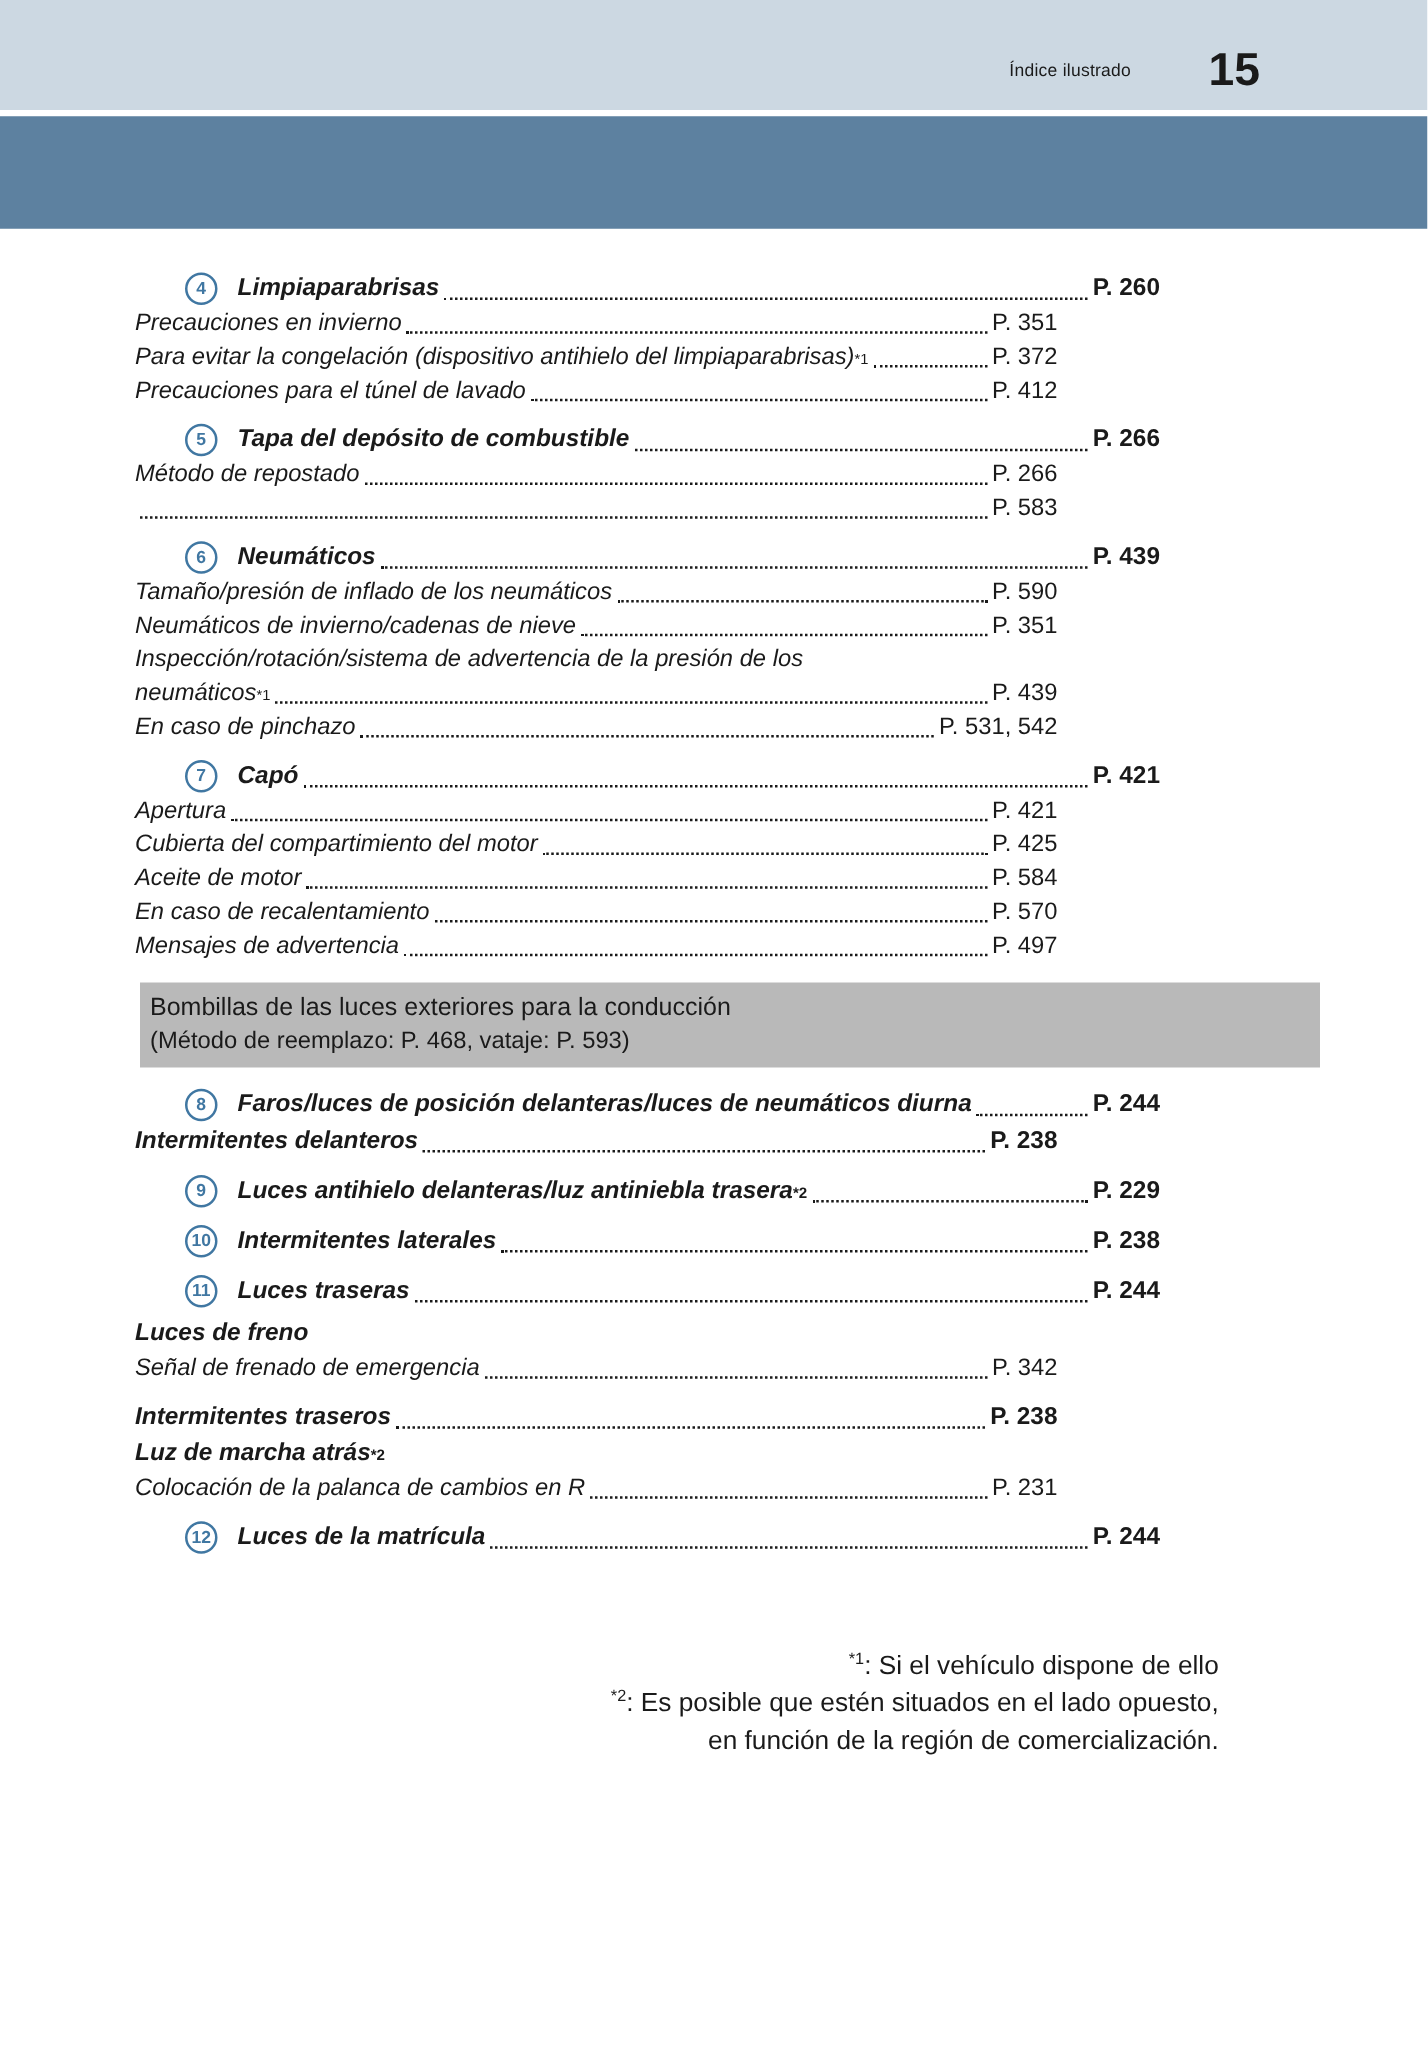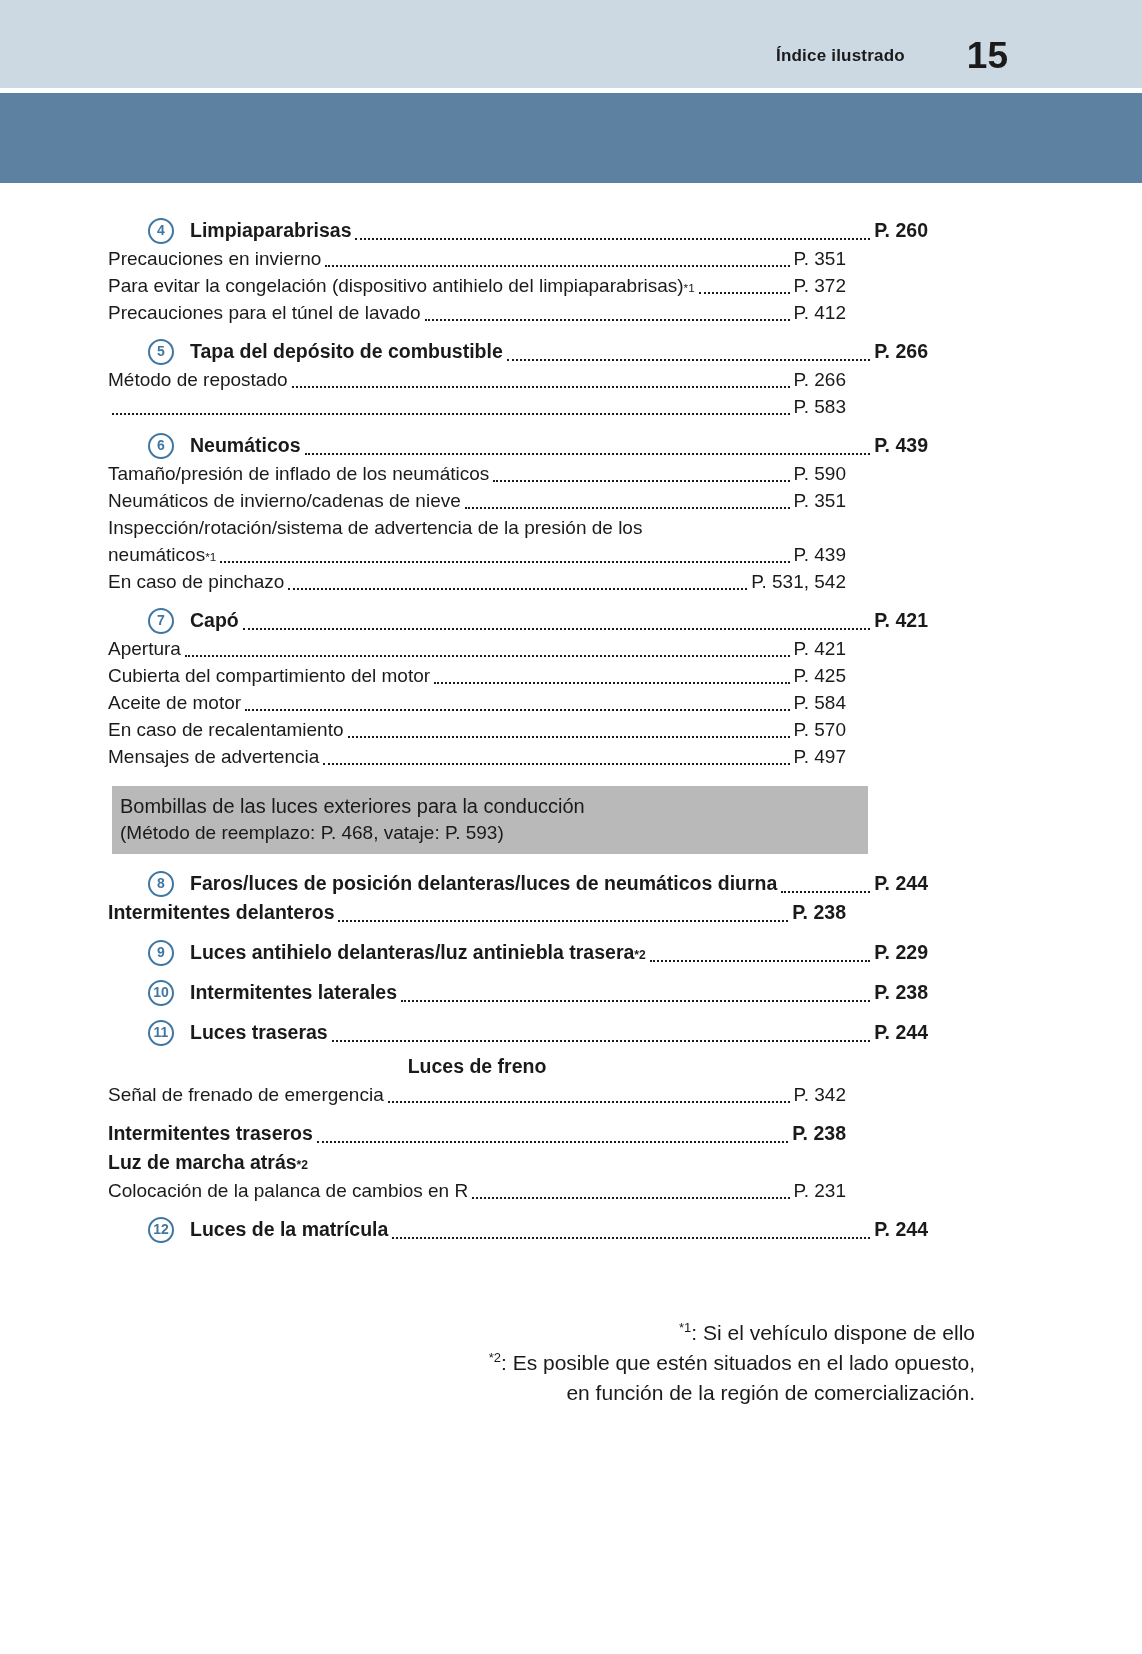--- a/index.html
+++ b/index.html
@@ -10,57 +10,57 @@
     font-family:"Liberation Sans", sans-serif;
     color:#1a1a1a;
     overflow:hidden;
   }
   
   .topbar {
     height:88px; background:#ccd8e2;
     display:flex; align-items:center; justify-content:flex-end;
     gap:62px; padding-right:134px; padding-top:24px;
   }
-  .topbar .ht { font-weight:bold; font-size:17px; letter-spacing:.2px; }
+  .topbar .ht { font-weight:normal; font-size:14px; letter-spacing:.2px; }
   .topbar .pn { font-weight:bold; font-size:37px; }
   .band { height:90px; background:#5d81a0; margin-top:5px; }
 
   
   .content { padding-top:22px; }
   .row {
     display:flex; align-items:baseline; flex-wrap:nowrap;
     margin-left:108px; width:738px;
     font-size:19px; line-height:27px;
   }
-  .row .txt { white-space:nowrap; }
+  .row .txt { white-space:nowrap;font-style:italic; }
   .row.main {
     margin-left:148px; width:780px;
     font-weight:bold; font-size:19.5px; line-height:29px;
   }
   .row.mainb { font-weight:bold; font-size:19.5px; line-height:29px; }
   .gap { margin-top:11px; }
-  .gap-sm { margin-top:5px;justify-content:center; }
+  .gap-sm { margin-top:5px; }
   .circ {
     flex:none; width:26px; height:26px;
     border:2px solid #4077a2; border-radius:50%;
     color:#4077a2; font-size:14px; font-weight:bold;
     display:flex; align-items:center; justify-content:center;
     align-self:center; margin-right:16px;
   }
   .leader { flex:1; align-self:stretch; position:relative; margin:0 4px; min-width:8px; }
   .leader::before {
     content:""; position:absolute; left:0; right:0; bottom:5px;
     border-bottom:2.4px dotted #1a1a1a;
   }
   .pg { white-space:nowrap; }
   sup.sup { font-size:0.62em; line-height:0; }
 
   
   .banner {
-    margin:16px 0 15px 112px; width:756px;
+    margin:16px 0 15px 112px; width:944px;
     background:#b9b9b9; padding:7px 10px 8px 8px;
   }
   .banner .b1 { font-size:20px; line-height:27px; }
   .banner .b2 { font-size:19px; line-height:26px; }
 
   
   .footnotes {
     margin-top:74px; margin-right:167px;
     text-align:right; font-size:21px; line-height:30px;
   }

